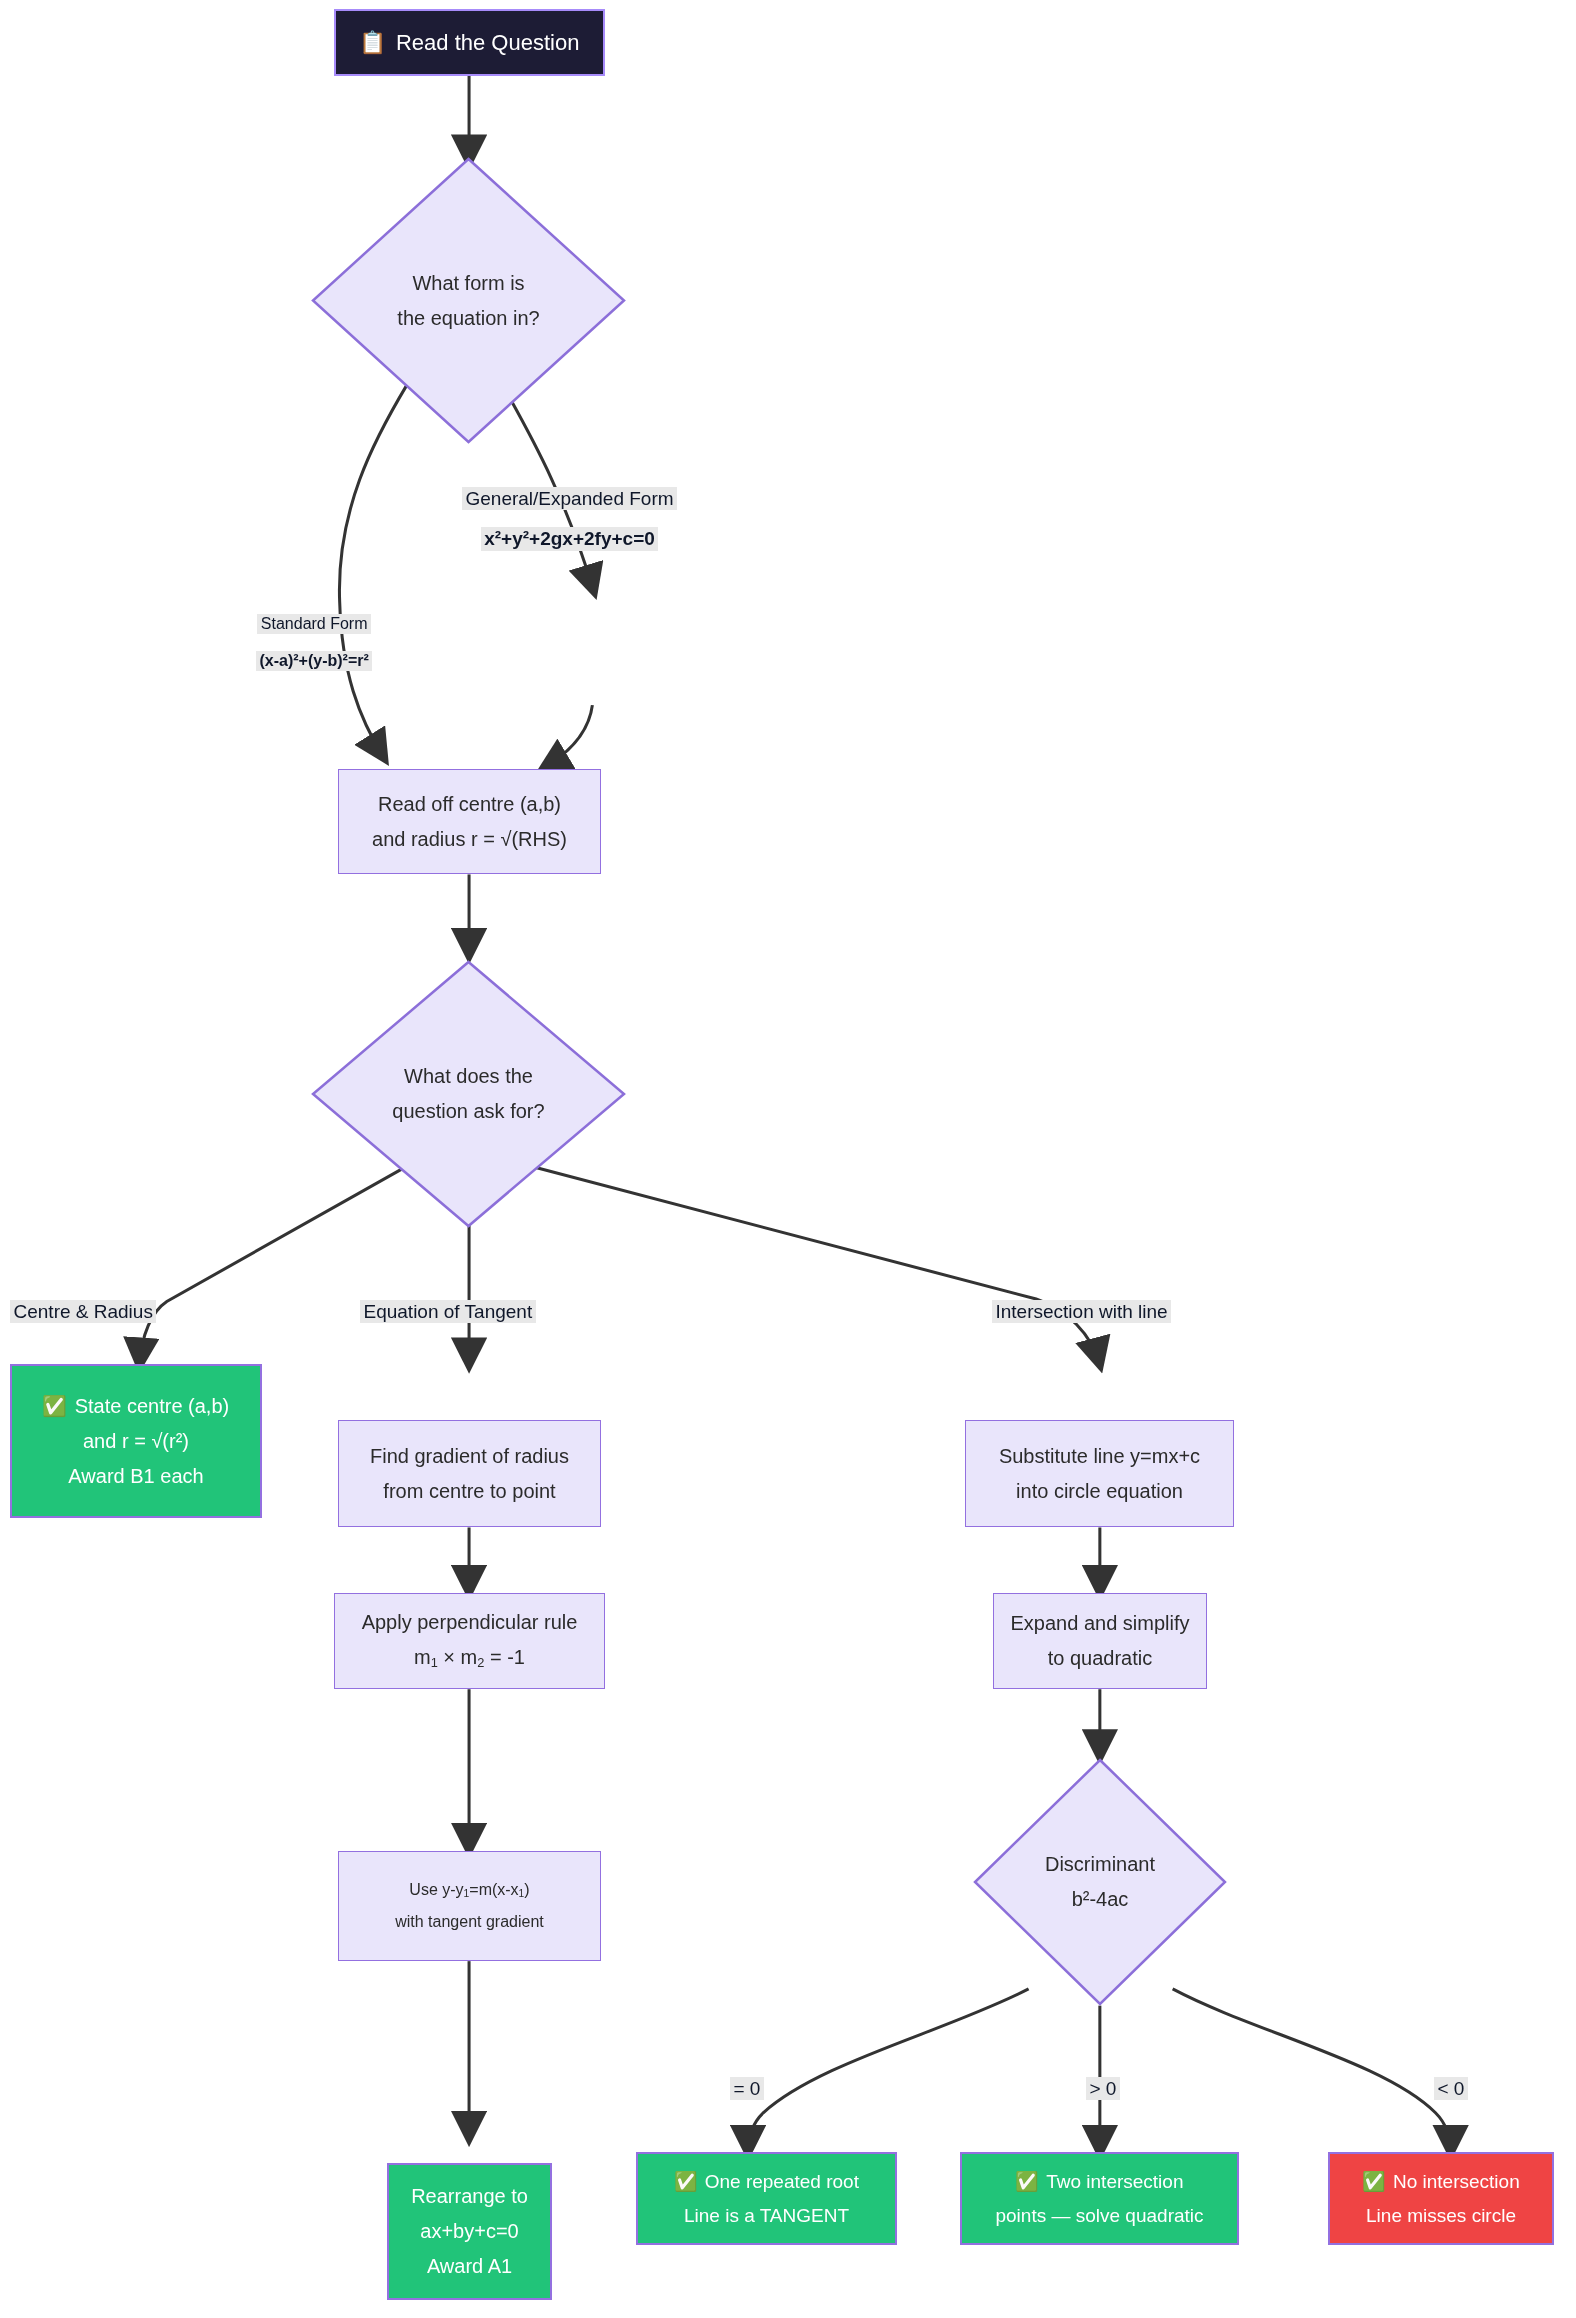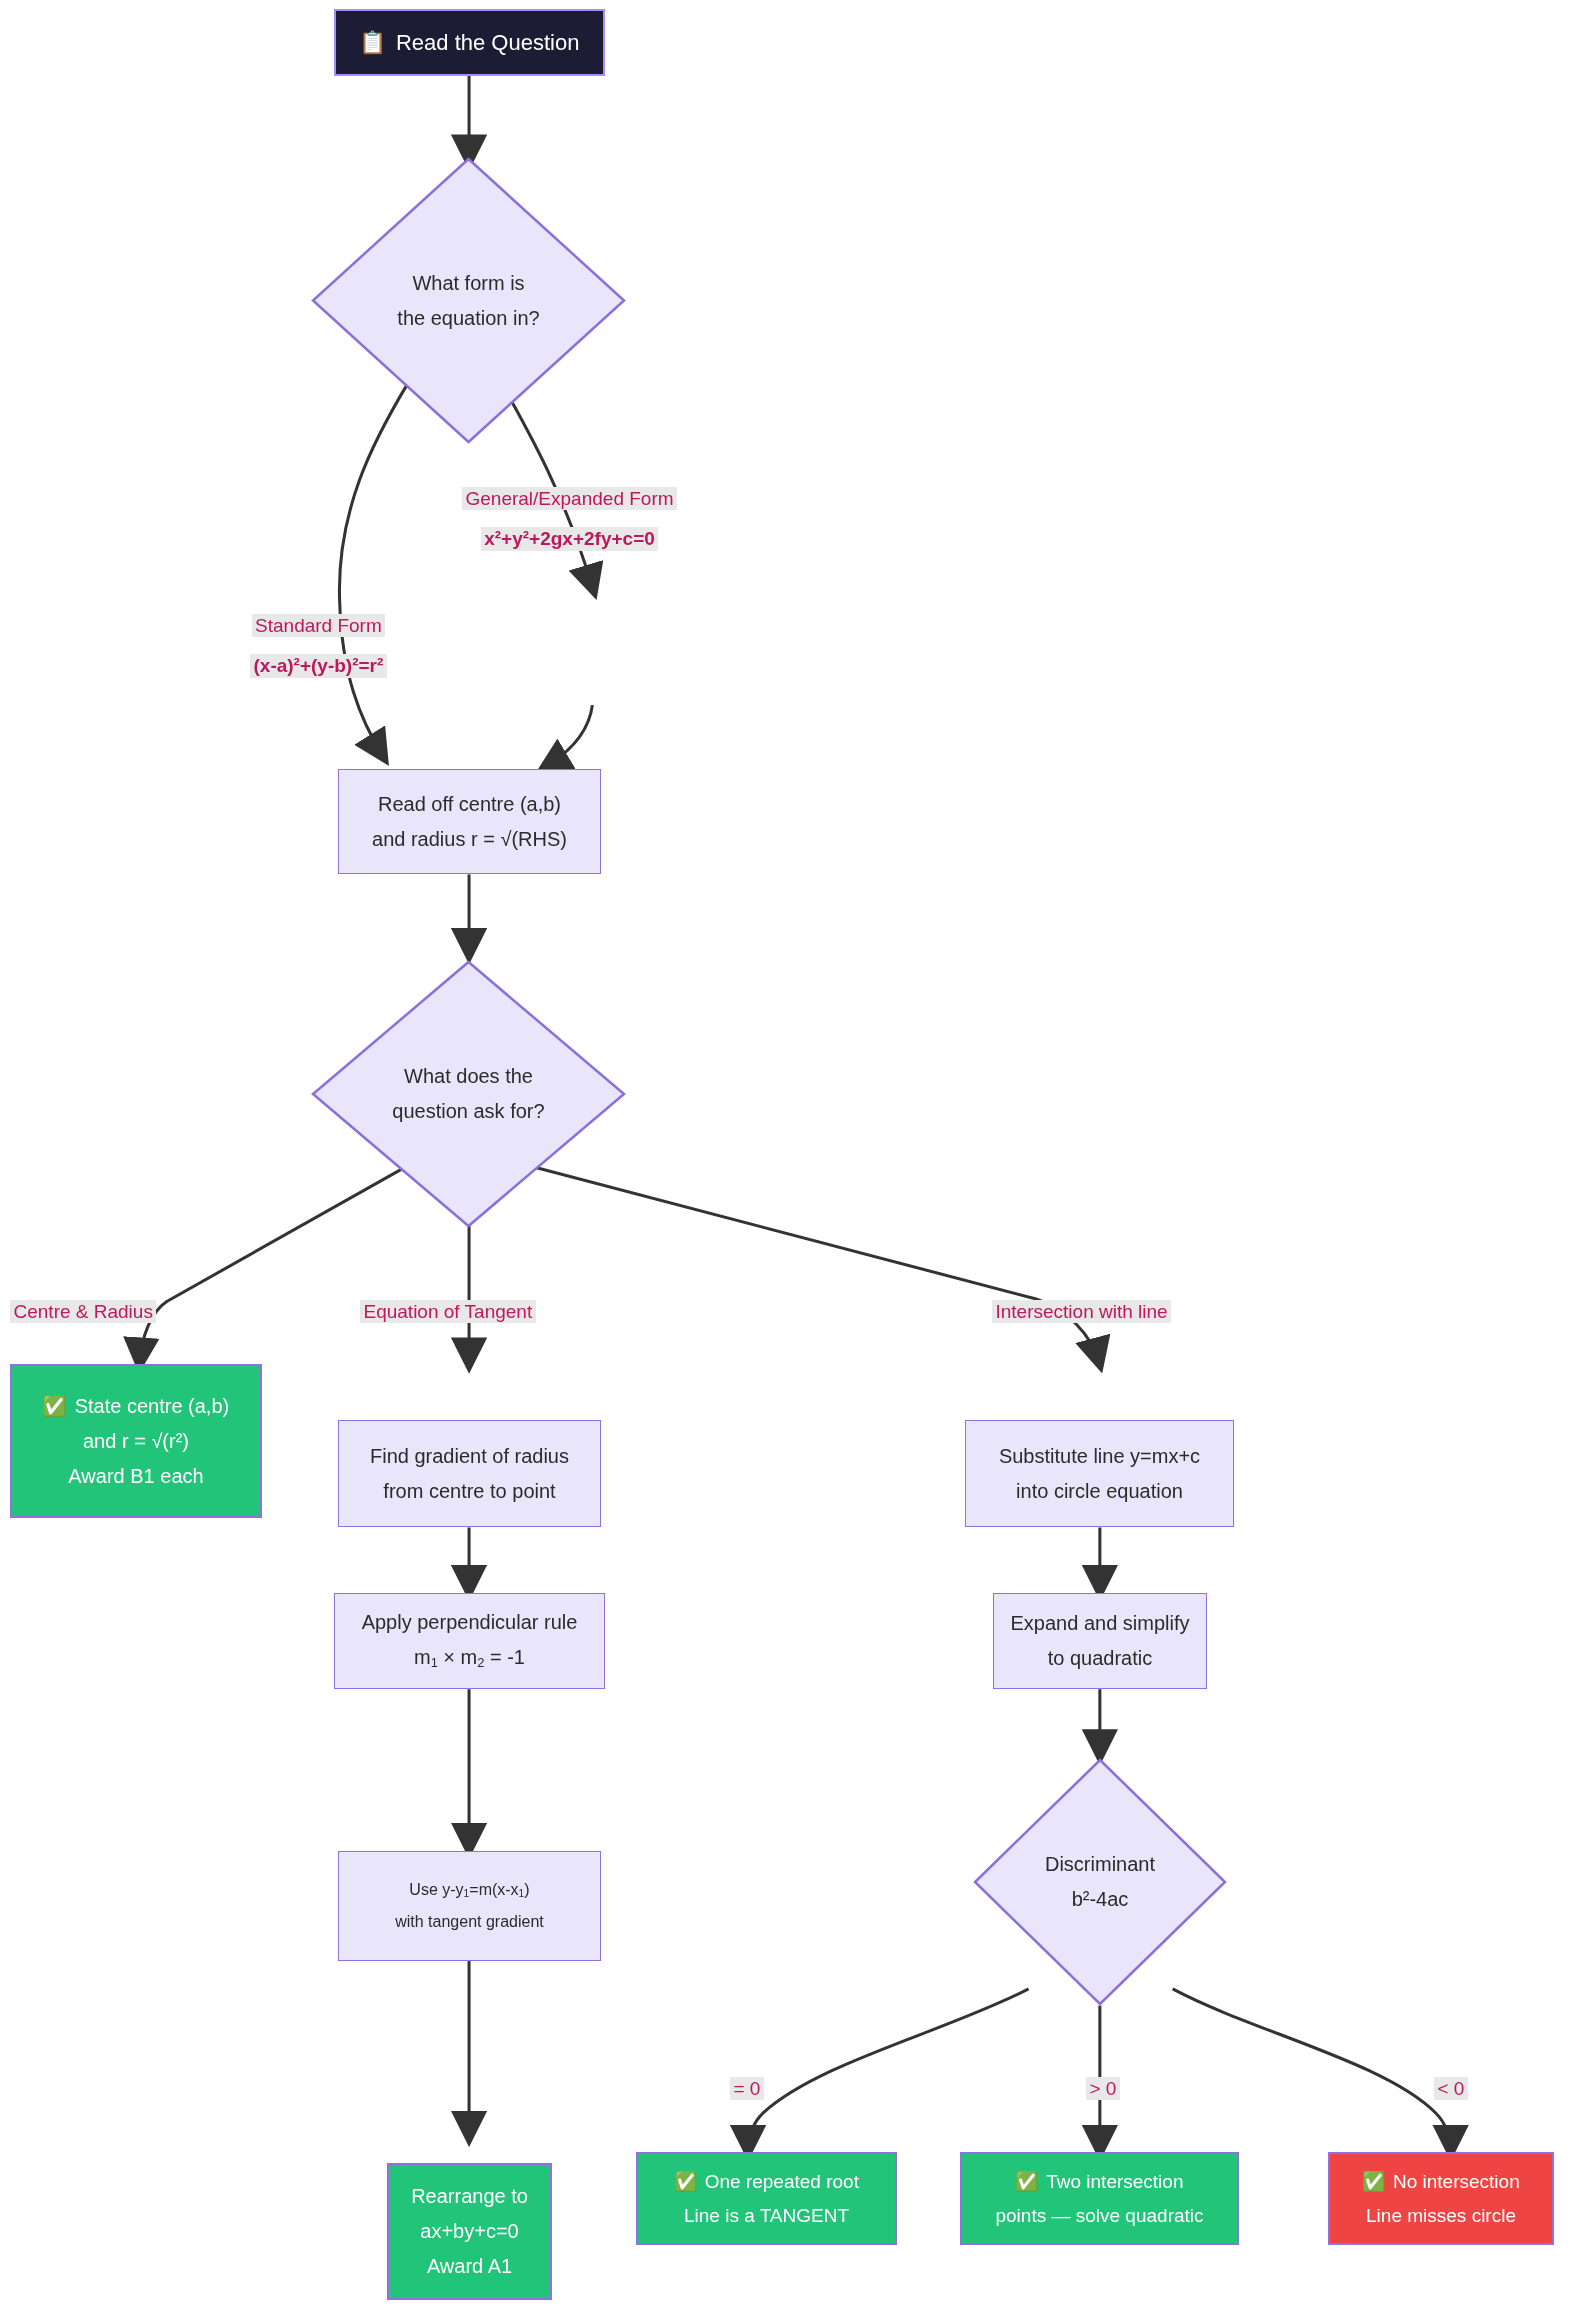--- a/index.html
+++ b/index.html
@@ -94,21 +94,21 @@
     display: flex;
     flex-direction: column;
     justify-content: center;
     text-align: center;
     color: #2b2b2b;
     pointer-events: none;
   }
   .edge-label {
     position: absolute;
     background: #e8e8e8;
-    color: #be185d;
+    color: #0f172a;
     padding: 1px 3.5px;
     white-space: nowrap;
     line-height: 1.12;
     box-sizing: border-box;
   }
   .edge-label-stack {
     position: absolute;
     display: flex;
     flex-direction: column;
     align-items: center;
@@ -179,21 +179,21 @@
   <div class="diamond-wrap" style="left:311px; top:157px; width:315px; height:287px;">
     <svg class="diamond-shape" viewBox="0 0 624 568" preserveAspectRatio="none">
       <polygon points="312,4 620,284 312,564 4,284" fill="#e9e5fb" stroke="#8c6fd9" stroke-width="5"></polygon>
     </svg>
     <div class="diamond-text" style="font-size:20px;">
       <span class="node-line">What form is</span>
       <span class="node-line">the equation in?</span>
     </div>
   </div>
 
-  <div class="edge-label-stack" style="left:250px; top:614px; font-size:19px;">
+  <div class="edge-label-stack" style="left:256px; top:614px; font-size:16px;">
     <span class="edge-label">Standard Form</span>
     <span class="edge-label">(x-a)²+(y-b)²=r²</span>
   </div>
 
   <div class="edge-label-stack" style="left:462px; top:487px; font-size:19px;">
     <span class="edge-label">General/Expanded Form</span>
     <span class="edge-label">x²+y²+2gx+2fy+c=0</span>
   </div>
 
 

